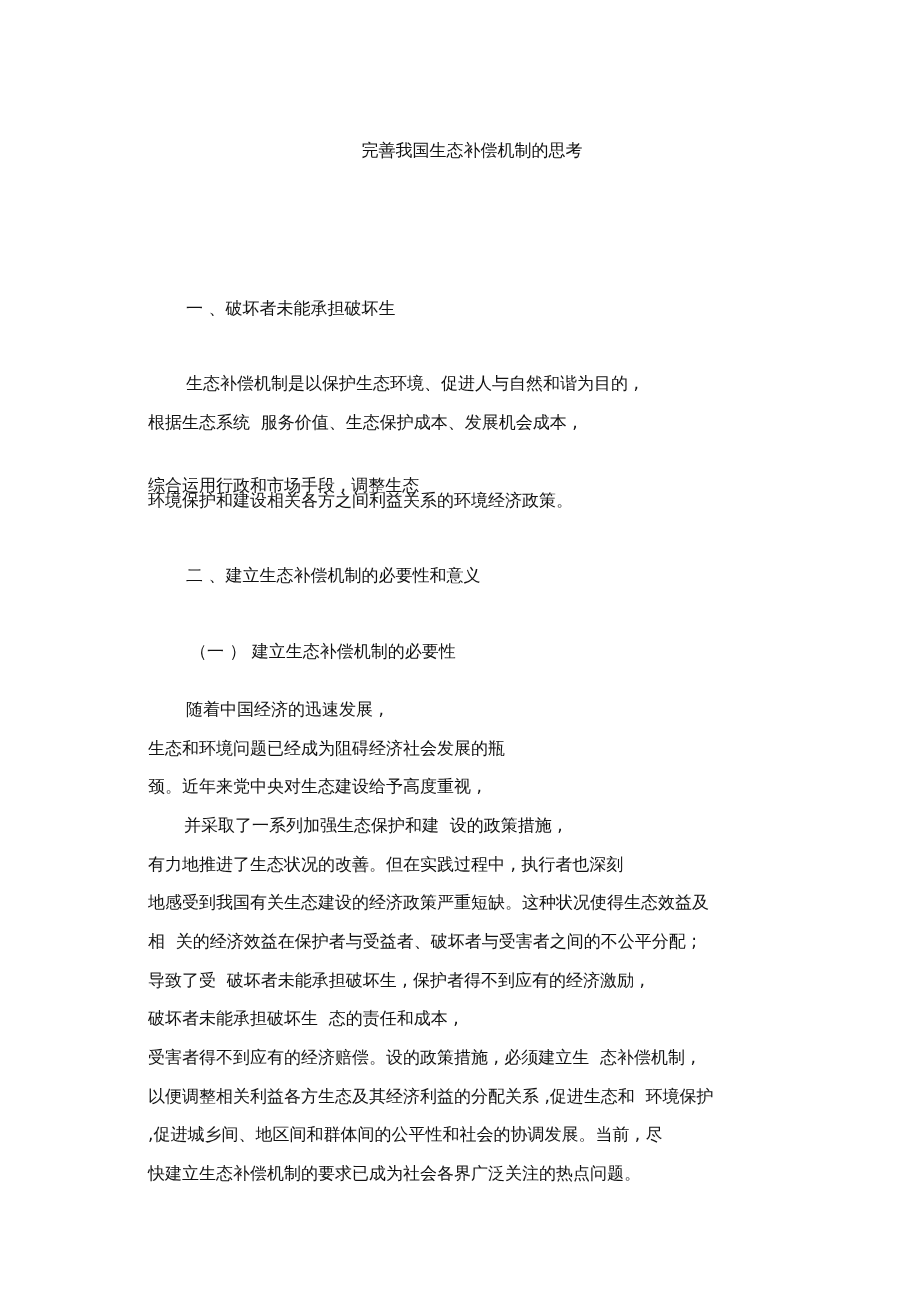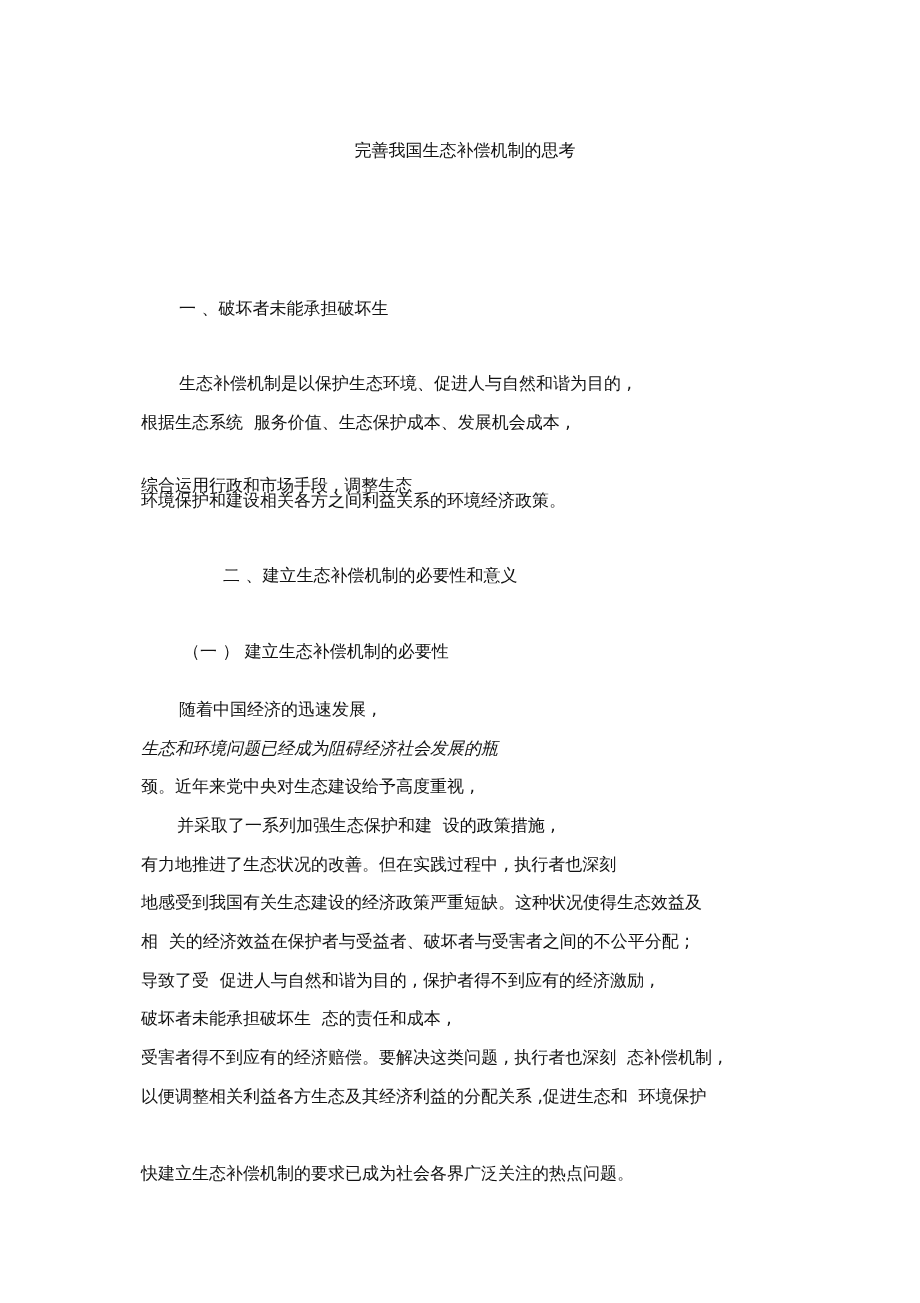--- a/index.html
+++ b/index.html
@@ -10,21 +10,21 @@
     body {
       width: 920px;
       height: 1303px;
       position: relative;
       overflow: hidden;
       font-family: "DejaVu Sans", "Liberation Sans", sans-serif;
       color: #111111;
     }
     .page {
       position: absolute;
-      left: 5px; top: 0;
+      left: 12px; top: 0;
       width: 728px;
       height: 1303px;
     }
     .line {
       position: absolute;
       white-space: pre;
       font-size: 17px;
       line-height: 22px;
       height: 22px;
     }
@@ -46,30 +46,31 @@
 
   <div class="line title">完善我国生态补偿机制的思考</div>
 
   <div class="line indent-h" style="top:297px;">一 、破坏者未能承担破坏生</div>
 
   <div class="line indent-p" style="top:372px;">生态补偿机制是以保护生态环境、促进人与自然和谐为目的 ,</div>
   <div class="line body-l" style="top:411px;">根据生态系统  服务价值、生态保护成本、发展机会成本 ,</div>
   <div class="line body-l" style="top:450px;margin-top:24px;">综合运用行政和市场手段 , 调整生态</div>
   <div class="line body-l" style="top:489px;">环境保护和建设相关各方之间利益关系的环境经济政策。</div>
 
-  <div class="line indent-h" style="top:564px;margin-left:44px;">二 、建立生态补偿机制的必要性和意义</div>
+  <div class="line indent-h" style="top:564px;">二 、建立生态补偿机制的必要性和意义</div>
 
   <div class="line h3" style="top:640px;">（一 ） 建立生态补偿机制的必要性</div>
 
   <div class="line indent-p" style="top:698px;">随着中国经济的迅速发展 ,</div>
-  <div class="line body-l" style="top:737px;font-style:italic;">生态和环境问题已经成为阻碍经济社会发展的瓶</div>
+  <div class="line body-l" style="top:737px;">生态和环境问题已经成为阻碍经济社会发展的瓶</div>
   <div class="line body-l" style="top:775px;">颈。近年来党中央对生态建设给予高度重视 ,</div>
   <div class="line body-l" style="top:814px;margin-left:36px;">并采取了一系列加强生态保护和建  设的政策措施 ,</div>
   <div class="line body-l" style="top:853px;">有力地推进了生态状况的改善。但在实践过程中 , 执行者也深刻</div>
   <div class="line body-l" style="top:891px;">地感受到我国有关生态建设的经济政策严重短缺。这种状况使得生态效益及</div>
   <div class="line body-l" style="top:930px;">相  关的经济效益在保护者与受益者、破坏者与受害者之间的不公平分配 ;</div>
-  <div class="line body-l" style="top:969px;">导致了受  促进人与自然和谐为目的 , 保护者得不到应有的经济激励 ,</div>
+  <div class="line body-l" style="top:969px;">导致了受  破坏者未能承担破坏生 , 保护者得不到应有的经济激励 ,</div>
   <div class="line body-l" style="top:1007px;">破坏者未能承担破坏生  态的责任和成本 ,</div>
-  <div class="line body-l" style="top:1046px;">受害者得不到应有的经济赔偿。要解决这类问题 , 执行者也深刻  态补偿机制 ,</div>
+  <div class="line body-l" style="top:1046px;">受害者得不到应有的经济赔偿。设的政策措施 , 必须建立生  态补偿机制 ,</div>
   <div class="line body-l" style="top:1085px;">以便调整相关利益各方生态及其经济利益的分配关系 ,促进生态和  环境保护</div>
+  <div class="line body-l" style="top:1123px;">,促进城乡间、地区间和群体间的公平性和社会的协调发展。当前 , 尽</div>
   <div class="line body-l" style="top:1162px;">快建立生态补偿机制的要求已成为社会各界广泛关注的热点问题。</div>
 
 </div>
 
 </body></html>

